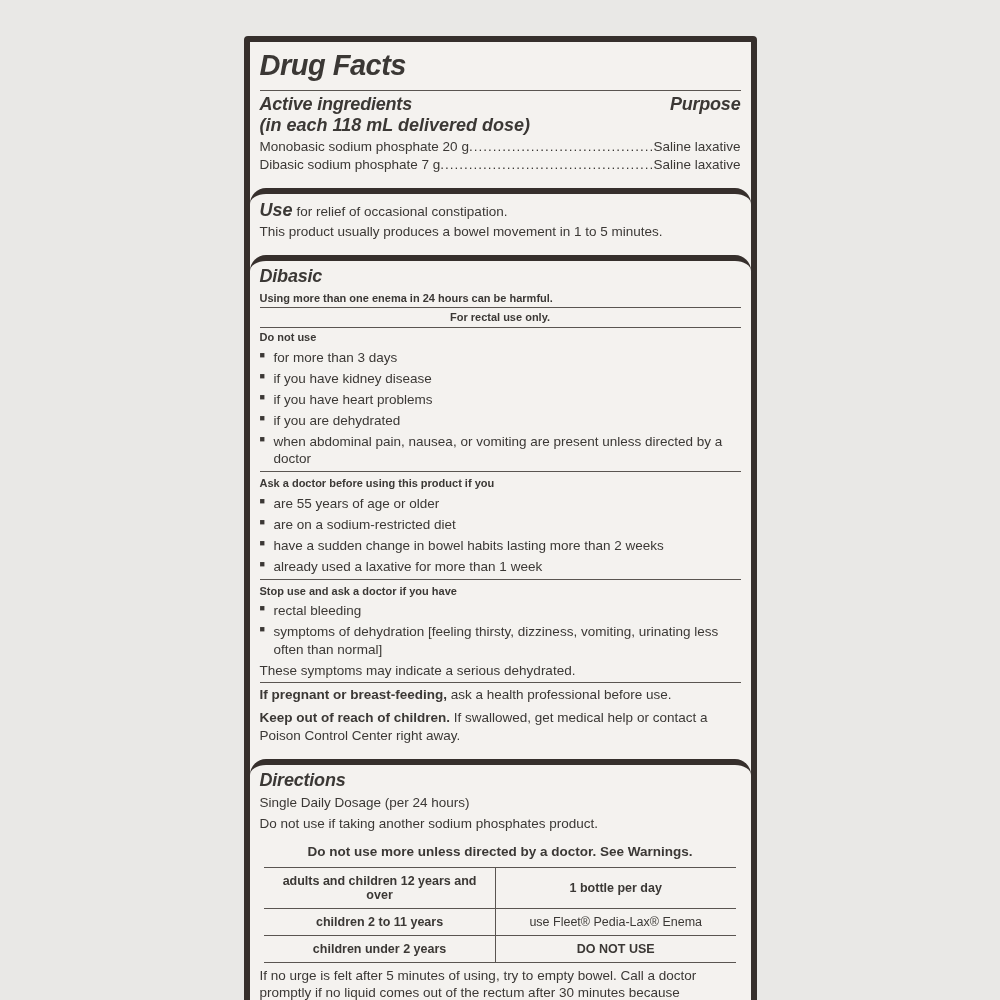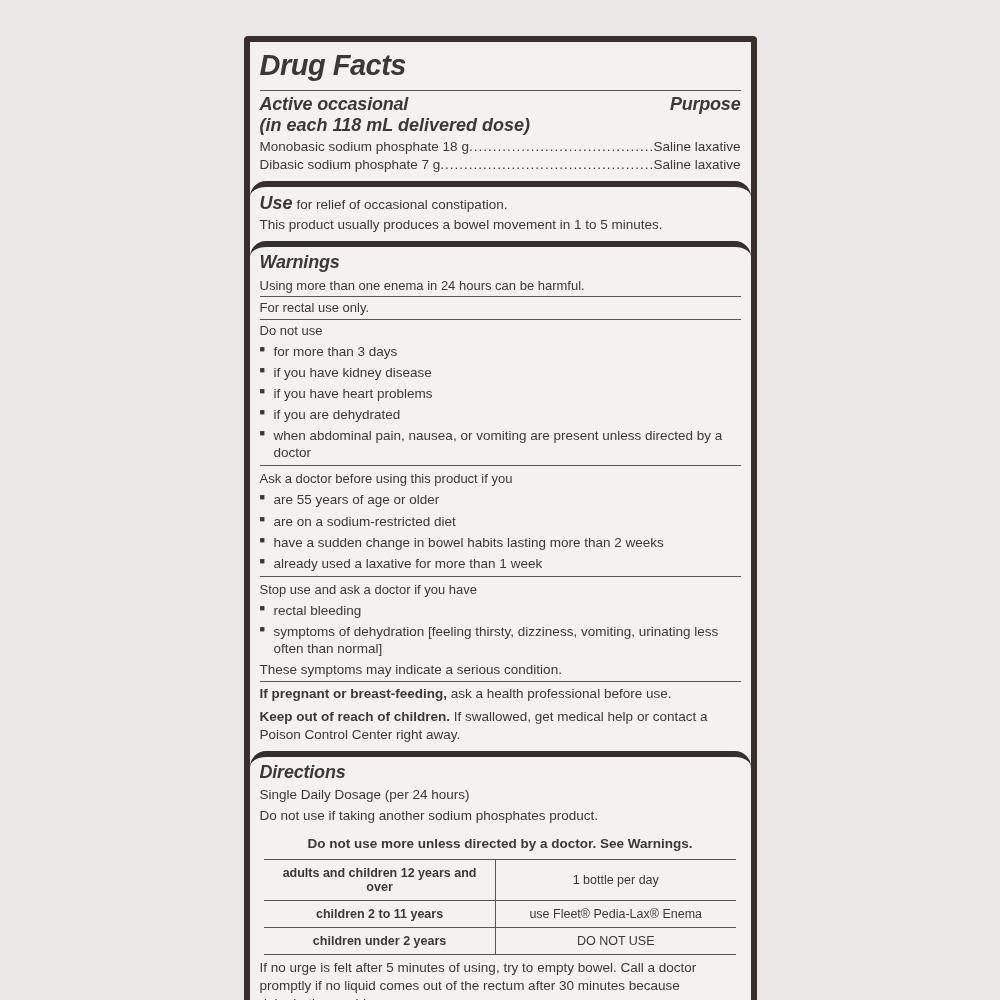--- a/index.html
+++ b/index.html
@@ -16,21 +16,21 @@
     font-family: "Liberation Sans", "DejaVu Sans", sans-serif;
     color: var(--text);
   }
   .label{
     width:513px;
     margin:36px auto 0 auto;
     background: var(--panel-bg);
     border:6px solid var(--border);
     border-radius:4px;
   }
-  .section{ padding:5px 10px 7px 10px; }
+  .section{ padding:5px 10px 14px 10px; }
   .section + .section{ border-top:6px solid var(--border);border-radius:16px; }
 
   .df-title{
     font-size:29px; font-weight:bold; font-style:italic;
     letter-spacing:-0.5px; padding:2px 0 6px 0;
   }
   .thinrule{ border:none; border-top:1.5px solid var(--rule); margin:2px 0; }
 
   .ai-head-row{ display:flex; justify-content:space-between; align-items:baseline; margin-top:3px; }
   .h2{ font-size:18px; font-weight:bold; font-style:italic; letter-spacing:-0.2px; }
@@ -40,80 +40,80 @@
   .leader{ flex:1; overflow:hidden; white-space:nowrap; }
   .leader::after{
     content:"......................................................................................................................";
     letter-spacing:1px;
   }
 
   .body-text{ font-size:13.5px; line-height:1.33; }
   .inline-h{ font-size:18px; font-weight:bold; font-style:italic; margin-right:4px; }
   .b{ font-weight:bold; }
 
-  .sub-bold{ font-size:13px; font-weight:normal; line-height:1.35; margin-top:4px; }
+  .sub-bold{ font-size:11px; font-weight:bold; line-height:1.35; margin-top:4px; }
   ul.bullets{ list-style:none; margin:1px 0 3px 0; }
   ul.bullets li{
     font-size:13.5px; line-height:1.3; margin:3.5px 0;
     padding-left:14px; position:relative;
   }
   ul.bullets li::before{
     content:"■"; position:absolute; left:0; top:1px; font-size:9px; color:var(--text);
   }
   .para{ font-size:13.5px; line-height:1.33; margin-top:5px; }
 
   table.dose-table{
     width:98%; margin:6px auto 4px auto; border-collapse:collapse;
     border-top:1.5px solid var(--rule); border-bottom:1.5px solid var(--rule);
   }
   table.dose-table td{
     font-size:12.5px; text-align:center; padding:6px 4px;
     border-bottom:1.5px solid var(--rule);
   }
   table.dose-table tr:last-child td{ border-bottom:none; }
   table.dose-table td.who{ width:49%; border-right:1.5px solid var(--rule); font-weight:bold; }
-  table.dose-table td.dose-b{ font-weight:normal; }
+  table.dose-table td.dose-b{ font-weight:bold; }
 </style>
 </head>
 <body>
 
 <div class="label">
 
   <div class="section">
     <div class="df-title">Drug Facts</div>
     <hr class="thinrule">
     <div class="ai-head-row">
-      <span class="h2">Active occasional</span>
+      <span class="h2">Active ingredients</span>
       <span class="h2">Purpose</span>
     </div>
     <div class="ai-sub">(in each 118 mL delivered dose)</div>
     <div class="ing-row">
-      <span>Monobasic sodium phosphate 18 g</span>
+      <span>Monobasic sodium phosphate 20 g</span>
       <span class="leader"></span>
       <span>Saline laxative</span>
     </div>
     <div class="ing-row">
       <span>Dibasic sodium phosphate 7 g</span>
       <span class="leader"></span>
       <span>Saline laxative</span>
     </div>
   </div>
 
   <div class="section">
     <div class="body-text">
       <span class="inline-h">Use</span><span>for relief of occasional constipation.</span>
       <div>This product usually produces a bowel movement in 1 to 5 minutes.</div>
     </div>
   </div>
 
   <div class="section">
-    <div class="h2" style="margin-bottom:3px;">Warnings</div>
+    <div class="h2" style="margin-bottom:3px;">Dibasic</div>
     <div class="sub-bold">Using more than one enema in 24 hours can be harmful.</div>
     <hr class="thinrule">
-    <div class="sub-bold" style="margin-top:1px;">For rectal use only.</div>
+    <div class="sub-bold" style="margin-top:1px;text-align:center;">For rectal use only.</div>
     <hr class="thinrule">
 
     <div class="sub-bold" style="margin-top:1px;">Do not use</div>
     <ul class="bullets">
       <li>for more than 3 days</li>
       <li>if you have kidney disease</li>
       <li>if you have heart problems</li>
       <li>if you are dehydrated</li>
       <li>when abdominal pain, nausea, or vomiting are present unless directed by a doctor</li>
     </ul>
@@ -126,21 +126,21 @@
       <li>have a sudden change in bowel habits lasting more than 2 weeks</li>
       <li>already used a laxative for more than 1 week</li>
     </ul>
     <hr class="thinrule">
 
     <div class="sub-bold">Stop use and ask a doctor if you have</div>
     <ul class="bullets">
       <li>rectal bleeding</li>
       <li>symptoms of dehydration [feeling thirsty, dizziness, vomiting, urinating less often than normal]</li>
     </ul>
-    <div class="body-text">These symptoms may indicate a serious condition.</div>
+    <div class="body-text">These symptoms may indicate a serious dehydrated.</div>
     <hr class="thinrule">
 
     <div class="para" style="margin-top:3px;">
       <span class="b">If pregnant or breast-feeding,</span><span> ask a health professional before use.</span>
     </div>
     <div class="para">
       <span class="b">Keep out of reach of children.</span><span> If swallowed, get medical help or contact a Poison Control Center right away.</span>
     </div>
   </div>
 

